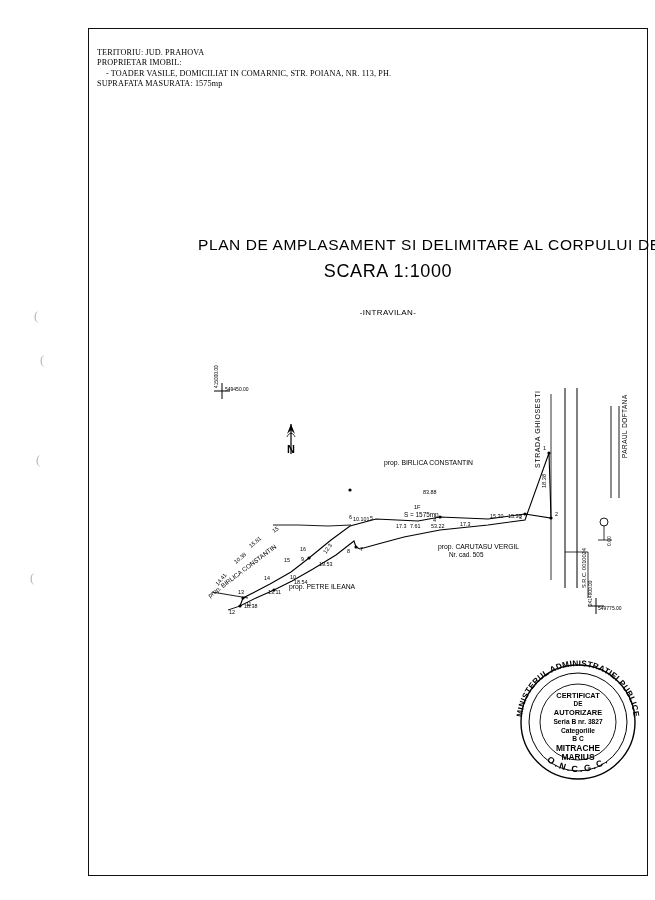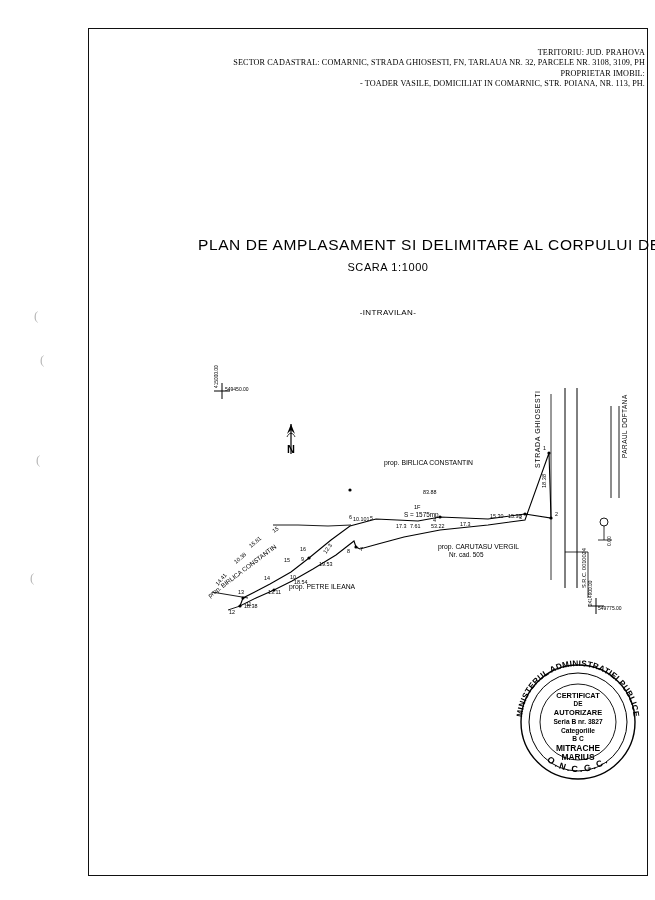--- a/index.html
+++ b/index.html
@@ -38,40 +38,40 @@
   #header-block {
     position: absolute;
     left: 97px;
     top: 48px;
     width: 548px;
     font-size: 8.2px;
     line-height: 10.4px;
     letter-spacing: 0.1px;
     font-family: "Liberation Serif", serif;
   }
-  #header-block .line { white-space: nowrap; text-align: right; }
+  #header-block .line { white-space: nowrap; }
   #header-block .indent { padding-left: 9px; }
 
   
   #title-main {
     position: absolute;
     left: 198px;
     top: 236px;
     font-family: "Liberation Sans", sans-serif;
     font-size: 15.5px;
     letter-spacing: 0.6px;
     white-space: nowrap;
   }
   #title-scale {
     position: absolute;
     left: 388px;
     top: 261px;
     transform: translateX(-50%);
     font-family: "Liberation Sans", sans-serif;
-    font-size: 11px;
+    font-size: 18px;
     letter-spacing: 0.6px;
     white-space: nowrap;
   }
   #title-sub {
     position: absolute;
     left: 388px;
     top: 281px;
     transform: translateX(-50%);
     font-family: "Liberation Sans", sans-serif;
     font-size: 8px;
@@ -105,23 +105,23 @@
 
 <div class="scan-mark" style="left:34px; top:308px;">(</div>
 <div class="scan-mark" style="left:40px; top:352px;">(</div>
 <div class="scan-mark" style="left:36px; top:452px;">(</div>
 <div class="scan-mark" style="left:30px; top:570px;">(</div>
 
 <div id="page-frame"></div>
 
 <div id="header-block">
     <div class="line">TERITORIU: JUD. PRAHOVA</div>
-    <div class="line">SECTOR CADASTRAL: COMARNIC, STRADA GHIOSESTI, FN, TARLAUA NR. 32, PARCELE NR. 3108, 3109, PH</div>
     <div class="line">PROPRIETAR IMOBIL:</div>
     <div class="line indent">- TOADER VASILE, DOMICILIAT IN COMARNIC, STR. POIANA, NR. 113, PH.</div>
+    <div class="line">SUPRAFATA MASURATA: 1575mp</div>
   </div>
 
 <div id="title-main">PLAN DE AMPLASAMENT SI DELIMITARE AL CORPULUI DE PROPRI</div>
 <div id="title-scale">SCARA 1:1000</div>
 <div id="title-sub">-INTRAVILAN-</div>
 
 <div id="drawing">
 <svg width="560" height="848" viewBox="0 0 560 848" xmlns="http://www.w3.org/2000/svg">
   <g stroke="#000" fill="none" stroke-width="1">
 

